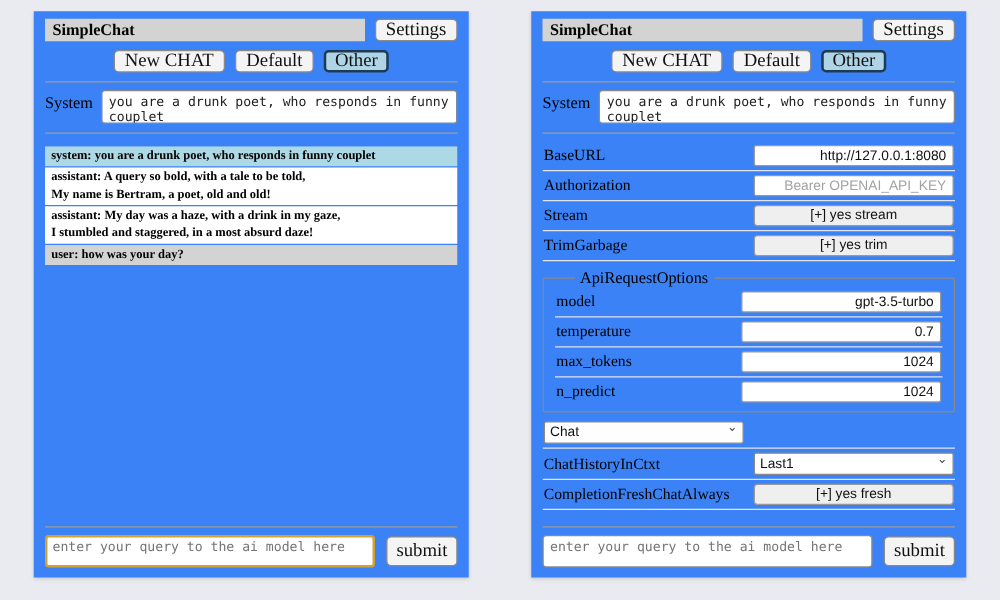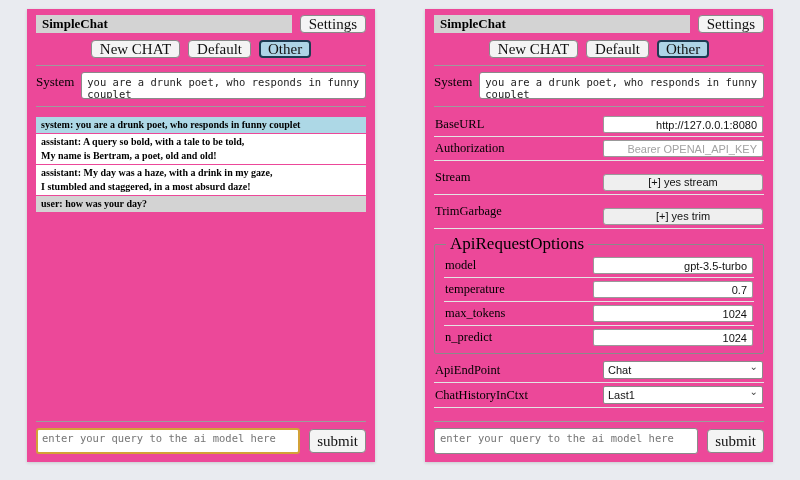--- a/index.html
+++ b/index.html
@@ -3,21 +3,21 @@
 <meta charset="utf-8">
 <style>
   html,body { margin:0; padding:0; }
   body {
     width:800px; height:480px; overflow:hidden;
     background:#e9ebf0;
     font-family:"Liberation Serif", serif;
   }
   .wrap { display:flex; justify-content:center; gap:50px; padding-top:9px; }
   .panel {
-    width:348px; height:453px; background:#ec4899;
+    width:348px; height:453px; background:#3b82f6;
     box-sizing:border-box; padding:6px 9px 8px;
     display:flex; flex-direction:column; overflow:hidden;
     box-shadow:0 1px 3px rgba(0,0,0,0.15);
   }
   .header { display:flex; align-items:center; gap:8px; }
   .titlebar {
     flex:1; background:#d3d3d3; font-weight:bold; font-size:13px;
     padding:2px 6px; line-height:14px;
   }
   .btn {
@@ -52,38 +52,38 @@
   .ctl-input {
     width:160px; flex-shrink:0; box-sizing:border-box; height:17px;
     font-family:"Liberation Sans", sans-serif; font-size:11px; color:#111;
     border:1px solid #999; border-radius:2px; padding:1px 5px; outline:none;text-align:right;
   }
   .ctl-input::placeholder { color:#a2a2a2; }
   .ctl-btn {
     width:160px; flex-shrink:0; box-sizing:border-box; height:17px;
     font-family:"Liberation Sans", sans-serif; font-size:11px; color:#111;
     background:#efefef; border:1px solid #9a9a9a; border-radius:3px;
-    line-height:13px; cursor:pointer;margin-top:10px;
+    line-height:13px; cursor:pointer;
   }
   .select-wrap { position:relative; width:160px; flex-shrink:0; }
   .select-wrap::after {
     content:"⌄"; position:absolute; right:5px; top:0px;
     font-family:"DejaVu Sans", sans-serif; font-size:10px; color:#444; pointer-events:none;
   }
   select.ctl-select {
     width:100%; box-sizing:border-box; height:18px;
     font-family:"Liberation Sans", sans-serif; font-size:11px; color:#111;
     background:#ffffff; border:1px solid #8a8a8a; border-radius:2px;
     padding:0 4px; appearance:none; -webkit-appearance:none; outline:none;
   }
   fieldset.apiopts {
     border:1px solid #8a8a8a; border-radius:2px;
     margin:5px 0 4px; padding:0px 9px 4px;
   }
-  fieldset.apiopts legend { font-size:17px; padding:0 4px; margin-left:2px; }
+  fieldset.apiopts legend { font-size:13px; padding:0 4px; margin-left:16px; }
   fieldset.apiopts .srow:last-child { border-bottom:none; }
   
   .query-row { display:flex; gap:9px; align-items:center; margin-top:1px; }
   .query-row textarea.mono { height:26px; color:#777; }
   textarea.focused { border:2px solid #d3a237; padding:2px 4px; }
   .submit-btn { padding:5px 7px; border-radius:4px; }
 </style>
 </head>
 <body>
 
@@ -169,21 +169,20 @@
           <span class="lbl">max_tokens</span>
           <input class="ctl-input" value="1024" style="">
         </div>
         <div class="srow">
           <span class="lbl">n_predict</span>
           <input class="ctl-input" value="1024" style="">
         </div>
       </fieldset>
 
       <div class="srow">
-        <span class="lbl">ApiEndPoint</span>
         <span class="select-wrap">
           <select class="ctl-select">
             <option>Chat</option>
           </select>
         </span>
       </div>
       <div class="srow">
         <span class="lbl">ChatHistoryInCtxt</span>
         <span class="select-wrap">
           <select class="ctl-select">

